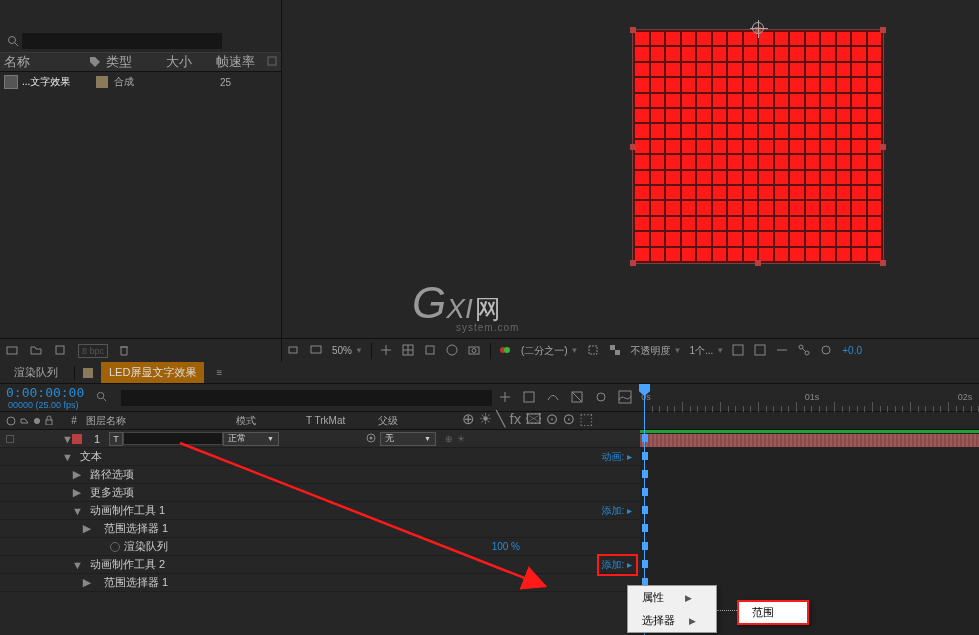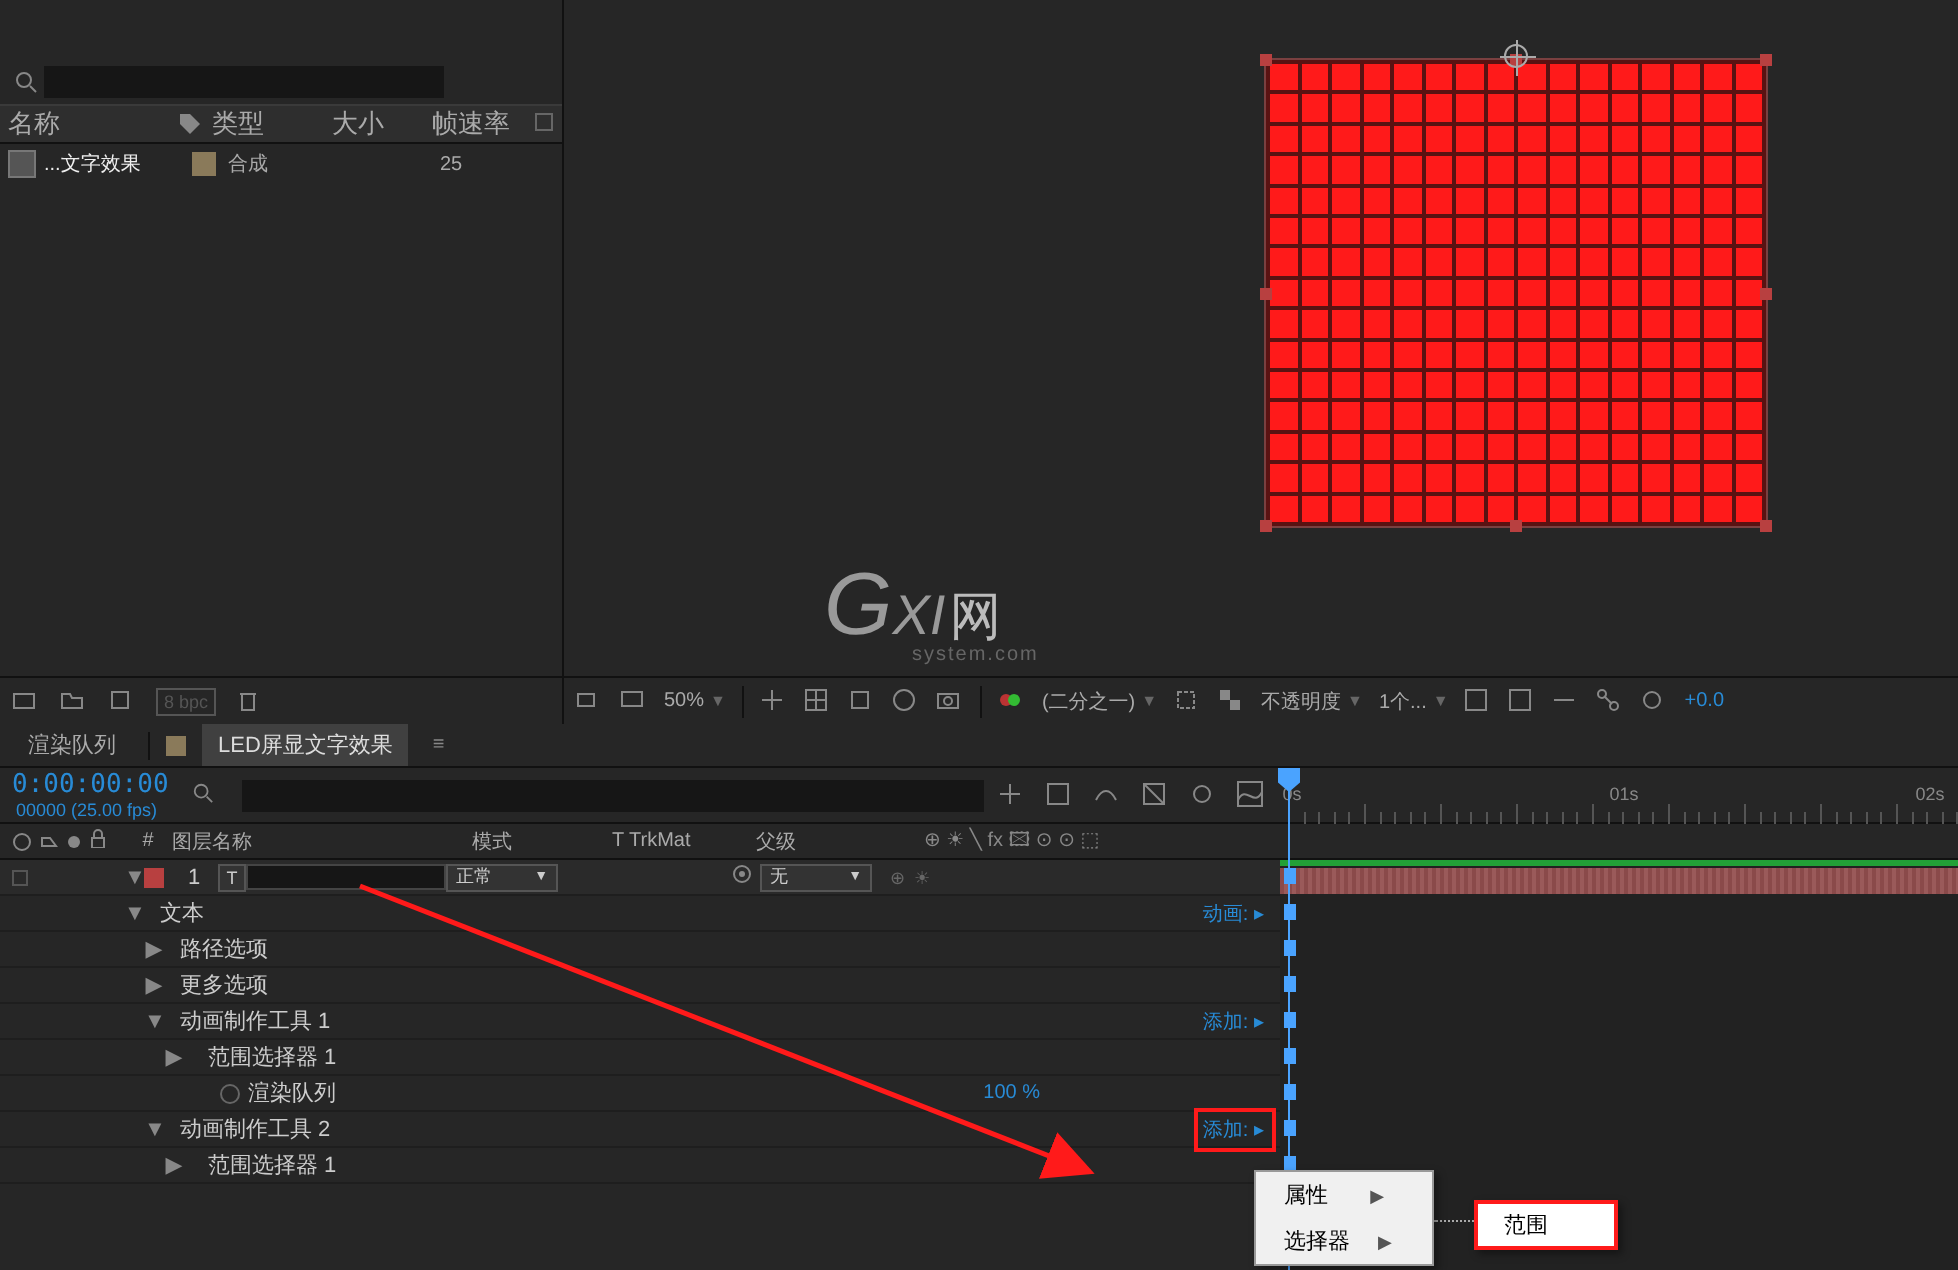--- a/index.html
+++ b/index.html
@@ -49,21 +49,21 @@
 .viewfoot .ic{width:14px;height:14px;color:#888;}
 .vsep{width:1px;height:16px;background:#111;}
 .drop{color:#aaa;display:flex;align-items:center;gap:3px;}
 .drop .arr{font-size:8px;color:#666;}
 .exp{color:#288bd6;}
 
 
 .timeline { height:273px; display:flex; flex-direction:column; background:#262626; }
 .tl-tabs { height:22px; border-bottom:1px solid #111; display:flex; align-items:center; padding:0 6px; gap:8px; }
 .tab { padding:3px 8px; font-size:11px; color:#aaa; }
-.tab.active { background:#404040; color:#ddd; }
+.tab.active { background:#a16207; color:#ddd; }
 .menuic{font-size:10px;color:#888;margin-left:4px;}
 .tl-head { height:28px; display:flex; align-items:center; border-bottom:1px solid #111; }
 .tl-head-l { width:640px; display:flex; align-items:center; padding:0 6px; gap:6px; }
 .tc { color:#288bd6; font-family:monospace; font-size:13px; }
 .tc-sub{font-size:9px;color:#288bd6;margin-left:2px;}
 .tl-search{flex:1;height:16px;background:#161616;border:none;margin-left:8px;}
 .tl-icons{display:flex;gap:8px;margin-left:auto;}
 .tl-icons .ic{width:16px;height:16px;color:#888;}
 .tl-head-r{flex:1;position:relative;height:100%;}
 .ruler{position:absolute;left:0;right:0;top:0;height:28px;}
@@ -636,21 +636,21 @@
       <span class="lock"><svg width="10" height="10">
             <rect x="2" y="5" width="6" height="5" fill="none" stroke="#888"></rect>
             <path d="M3 5V3a2 2 0 014 0v2" fill="none" stroke="#888"></path>
           </svg></span>
       <span class="num">#</span>
       <span class="layer">图层名称</span>
       <span class="mode">模式</span>
       <span class="trk">T  TrkMat</span>
       <span class="par">父级</span>
       <span class="sw">
-        <span style="font-size:10px;color:#888;">⊕ ☀ ╲ fx 🖾 ⊙ ⊙ ⬚</span>
+        <span style="font-size:15px;color:#888;">⊕ ☀ ╲ fx 🖾 ⊙ ⊙ ⬚</span>
       </span>
     </div>
     <div class="tlc-r"></div>
   </div>
 
   <div class="tl-body">
     <div class="tlb-l">
 
       <div class="row layerrow">
         <span class="av">

